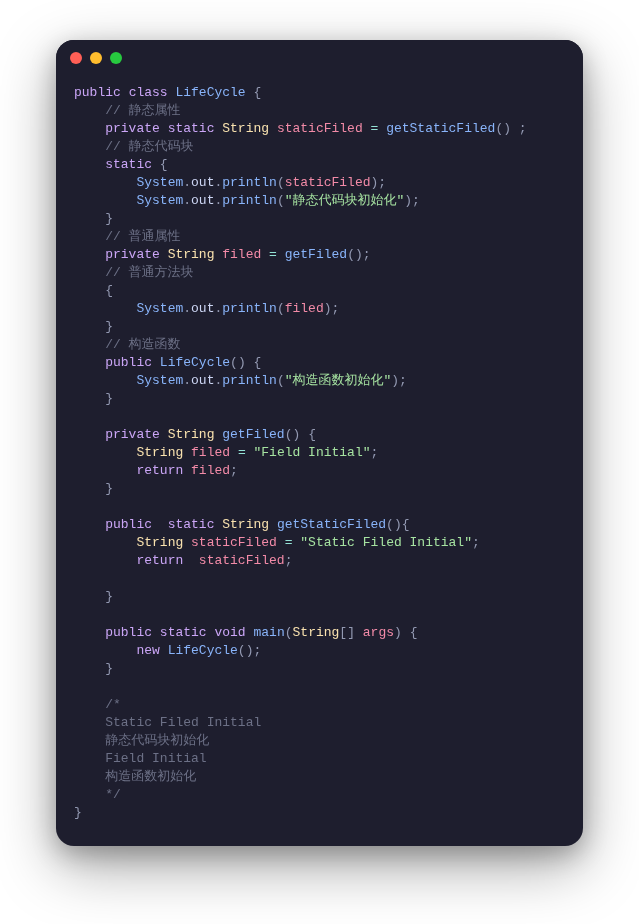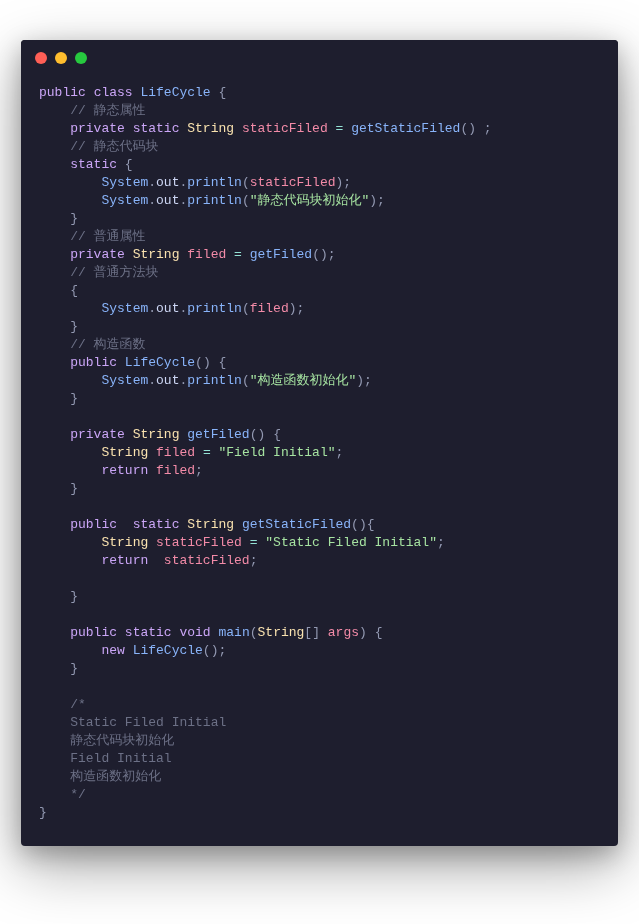--- a/index.html
+++ b/index.html
@@ -10,23 +10,23 @@
     body {
       background: #ffffff;
       font-family: "SFMono-Regular", Consolas, "Liberation Mono", Menlo, monospace;
       display: flex;
       justify-content: center;
       align-items: flex-start;
       min-height: 924px;
       padding: 40px 0;
     }
     .window {
-      width: 597px;
+      width: 527px;
       background: #1e1e2e;
-      border-radius: 4px;
+      border-radius: 18px;
       box-shadow: 0 20px 60px rgba(0,0,0,0.35), 0 8px 24px rgba(0,0,0,0.25);
       overflow: hidden;
     }
     .titlebar {
       height: 36px;
       background: #1e1e2e;
       display: flex;
       align-items: center;
       padding-left: 14px;
       gap: 8px;

